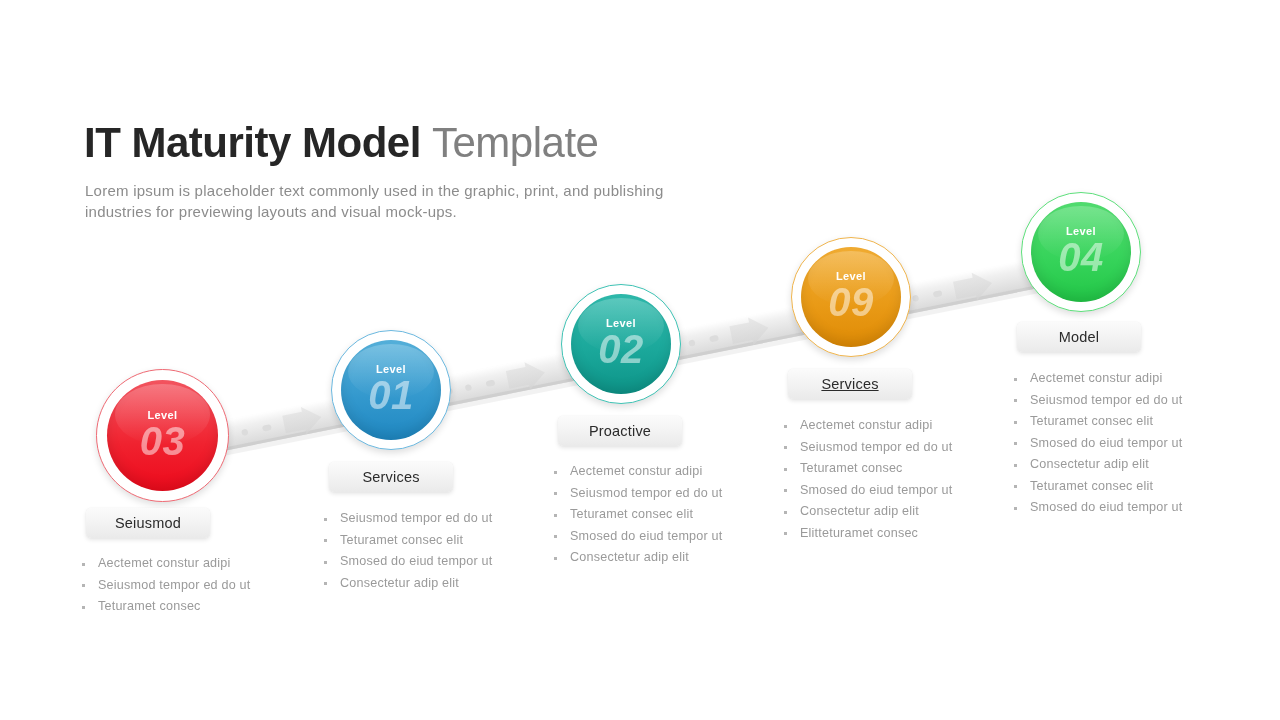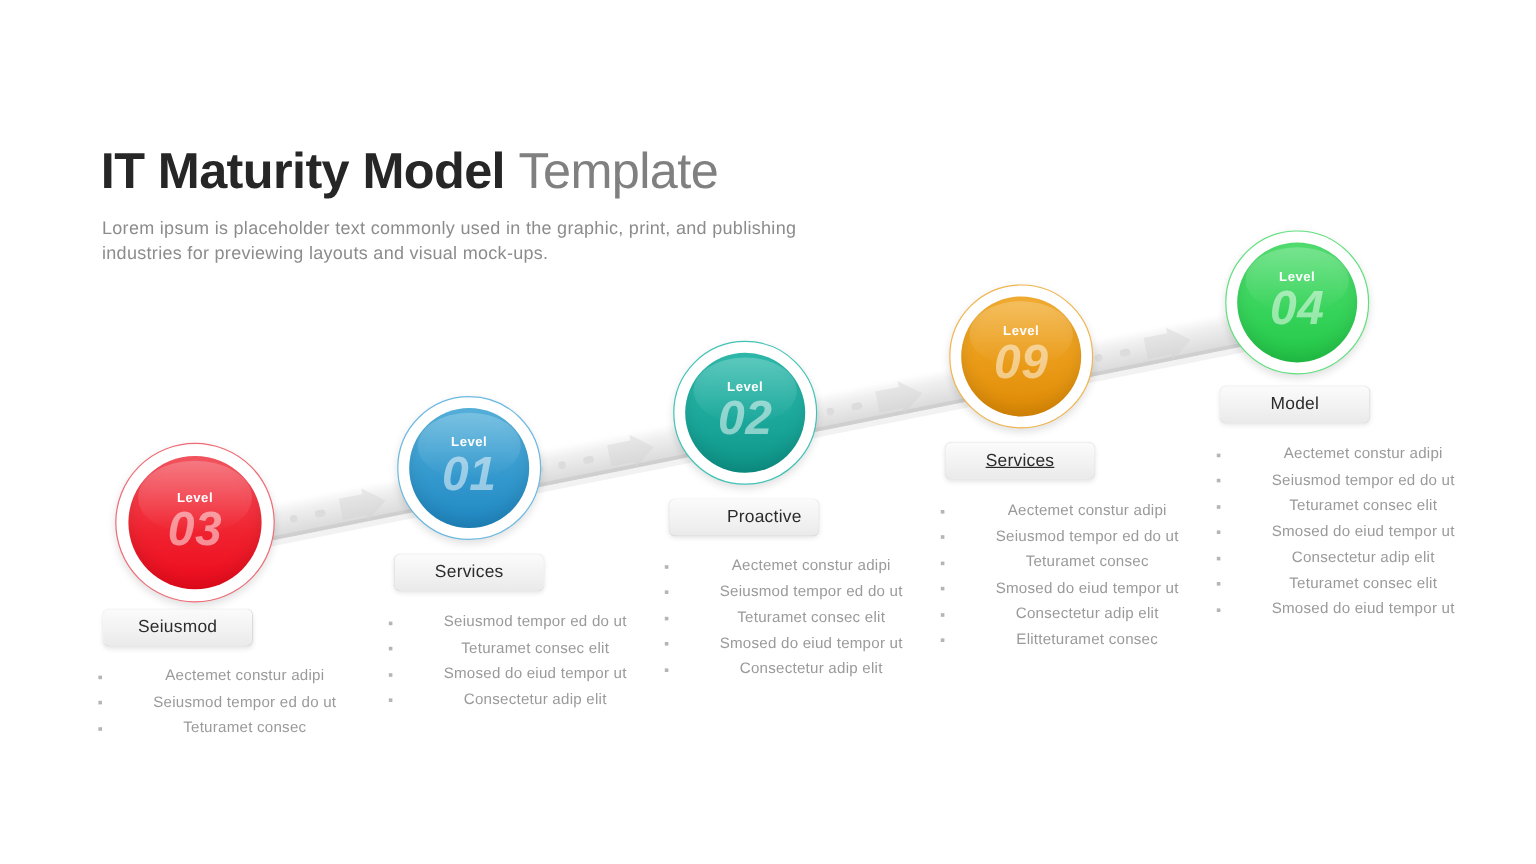--- a/index.html
+++ b/index.html
@@ -142,21 +142,20 @@
     width: 230px;
   }
   .bullets li {
     position: relative;
     padding-left: 18px;
     font-size: 12.6px;
     color: #9a9a9a;
     line-height: 21.5px;
     letter-spacing: 0.2px;
     white-space: nowrap;
-    text-align: center;
   }
   .bullets li::before {
     content: "";
     position: absolute;
     left: 2px;
     top: 9.5px;
     width: 3px;
     height: 3px;
     background: #b5b5b5;
   }
@@ -273,21 +272,21 @@
         <span class="lvl-num">04</span>
       </div>
     </div>
 
     <div class="chip" style="left:86px; top:508px; width:124px;">
       <span>Seiusmod</span>
     </div>
     <div class="chip" style="left:329px; top:462px; width:124px;">
       <span>Services</span>
     </div>
-    <div class="chip" style="left:558px; top:416px; width:124px;justify-content:flex-end;">
+    <div class="chip" style="left:558px; top:416px; width:124px;">
       <span>Proactive</span>
     </div>
     <div class="chip" style="left:788px; top:369px; width:124px;text-decoration:underline;">
       <span>Services</span>
     </div>
     <div class="chip" style="left:1017px; top:322px; width:124px;">
       <span>Model</span>
     </div>
 
     <ul class="bullets" id="bl0" style="left:80px; top:553px;">

